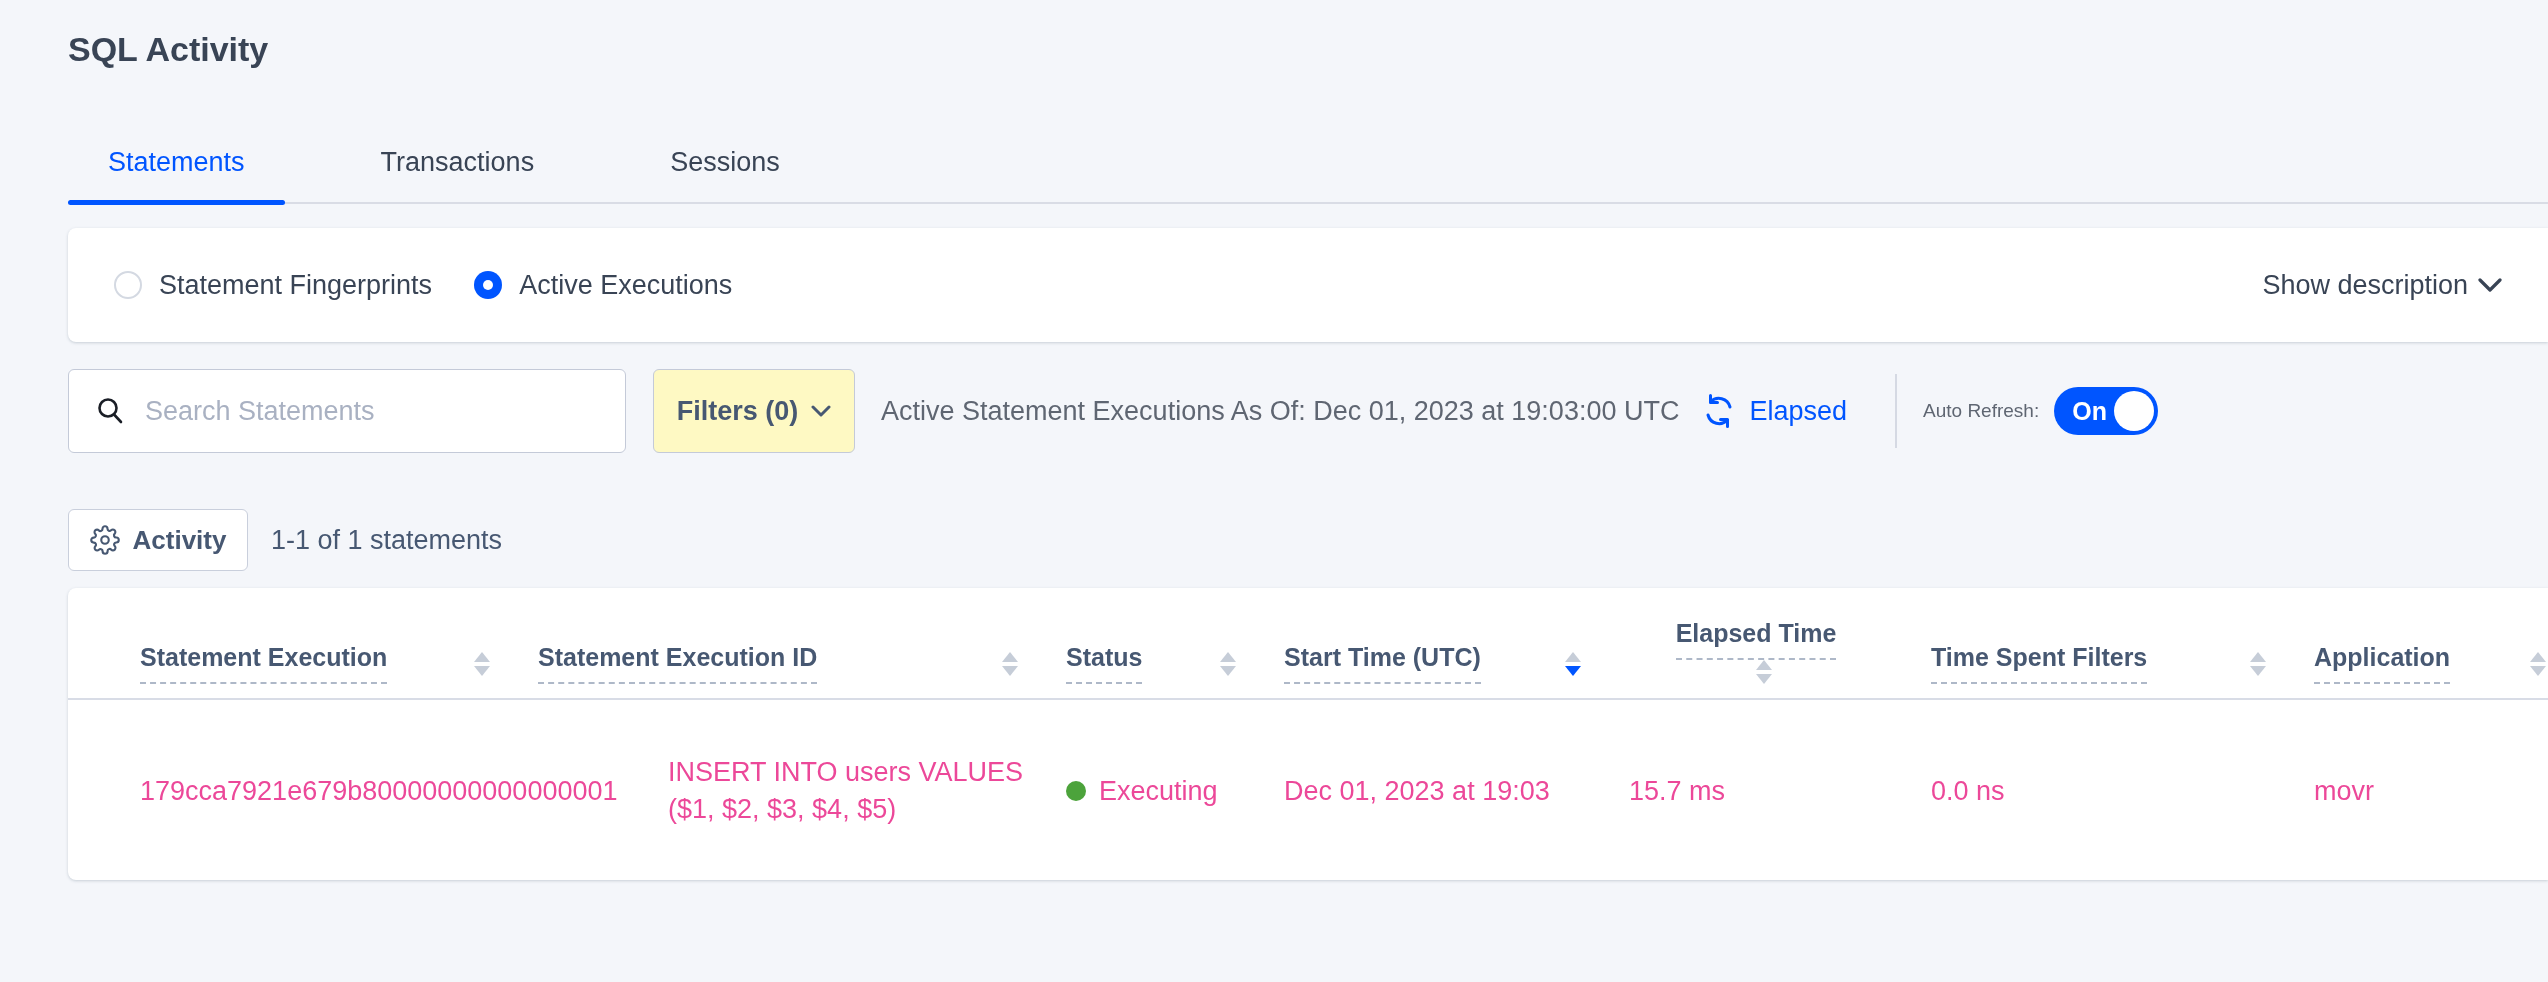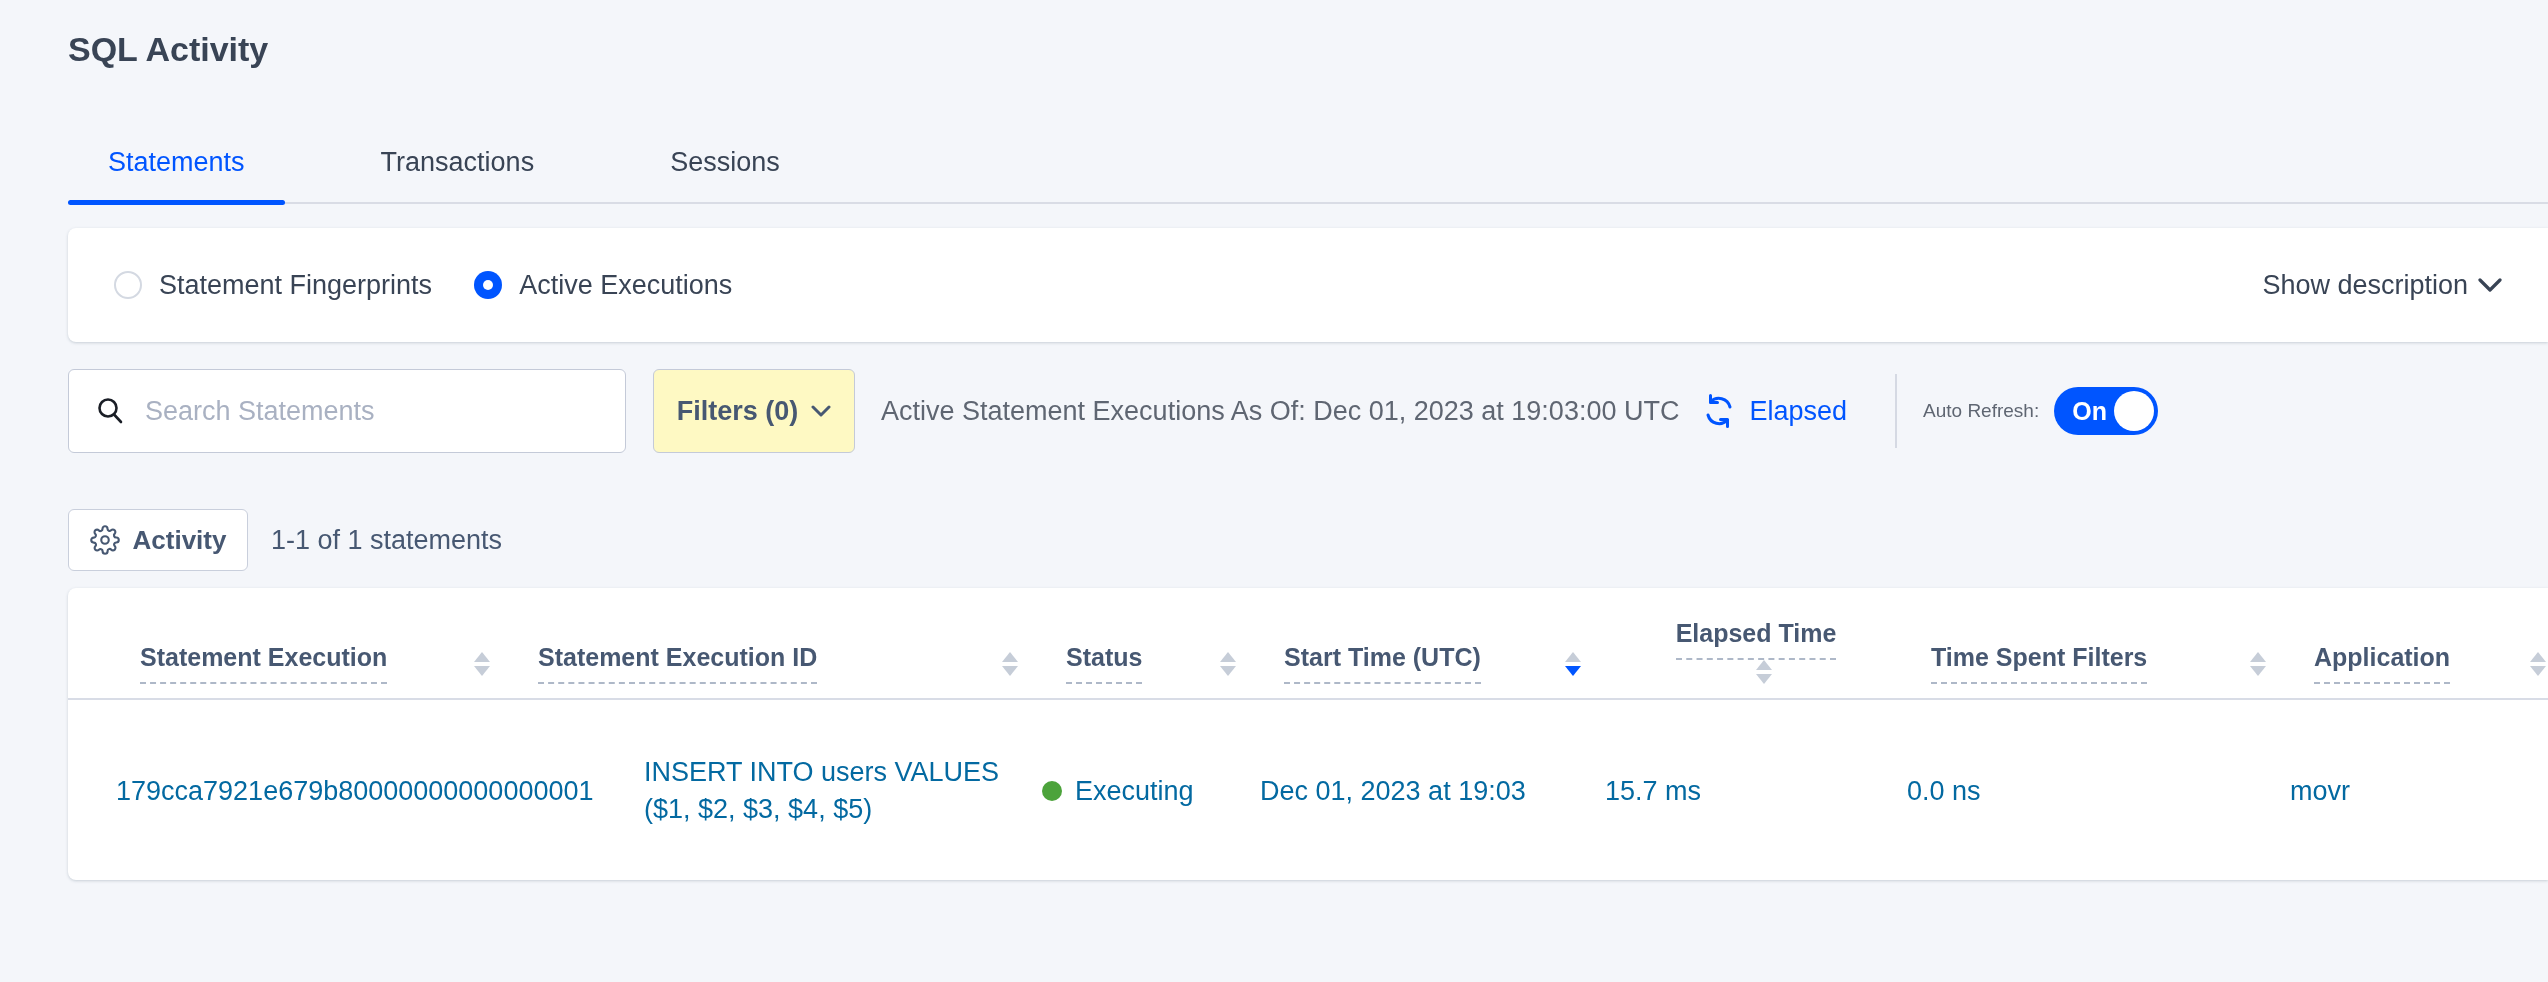--- a/index.html
+++ b/index.html
@@ -136,23 +136,23 @@
     border-bottom:10px solid #c6cdd8;
   }
   .tri-down {
     width:0; height:0;
     border-left:8px solid transparent; border-right:8px solid transparent;
     border-top:10px solid #c6cdd8;
   }
   .tri-down.active { border-top-color:#0055ff; }
   .trow {
     display:flex; align-items:center;
-    height:183px; padding-left:48px;
+    height:183px; padding-left:72px;
     border-bottom:1px solid #d8dce6;
-    font-size:27px; color:#0369a1;
+    font-size:27px; color:#ec4899;
   }
   .td { padding-right:48px; flex:none; }
   .c1 { width:528px; } .c2 { width:398px; } .c3 { width:218px; }
   .c4 { width:345px; } .c5 { width:302px;flex-direction:column; } .c6 { width:383px; } .c7 { width:280px; }
   .stmt-line { line-height:37px; white-space:nowrap; }
   .status-cell { display:flex; align-items:center; gap:13px; }
   .status-dot { width:20px; height:20px; border-radius:50%; background:#4ca33b; flex:none; }
   .nowrap { white-space:nowrap; }
   svg { display:block; }
 </style>

